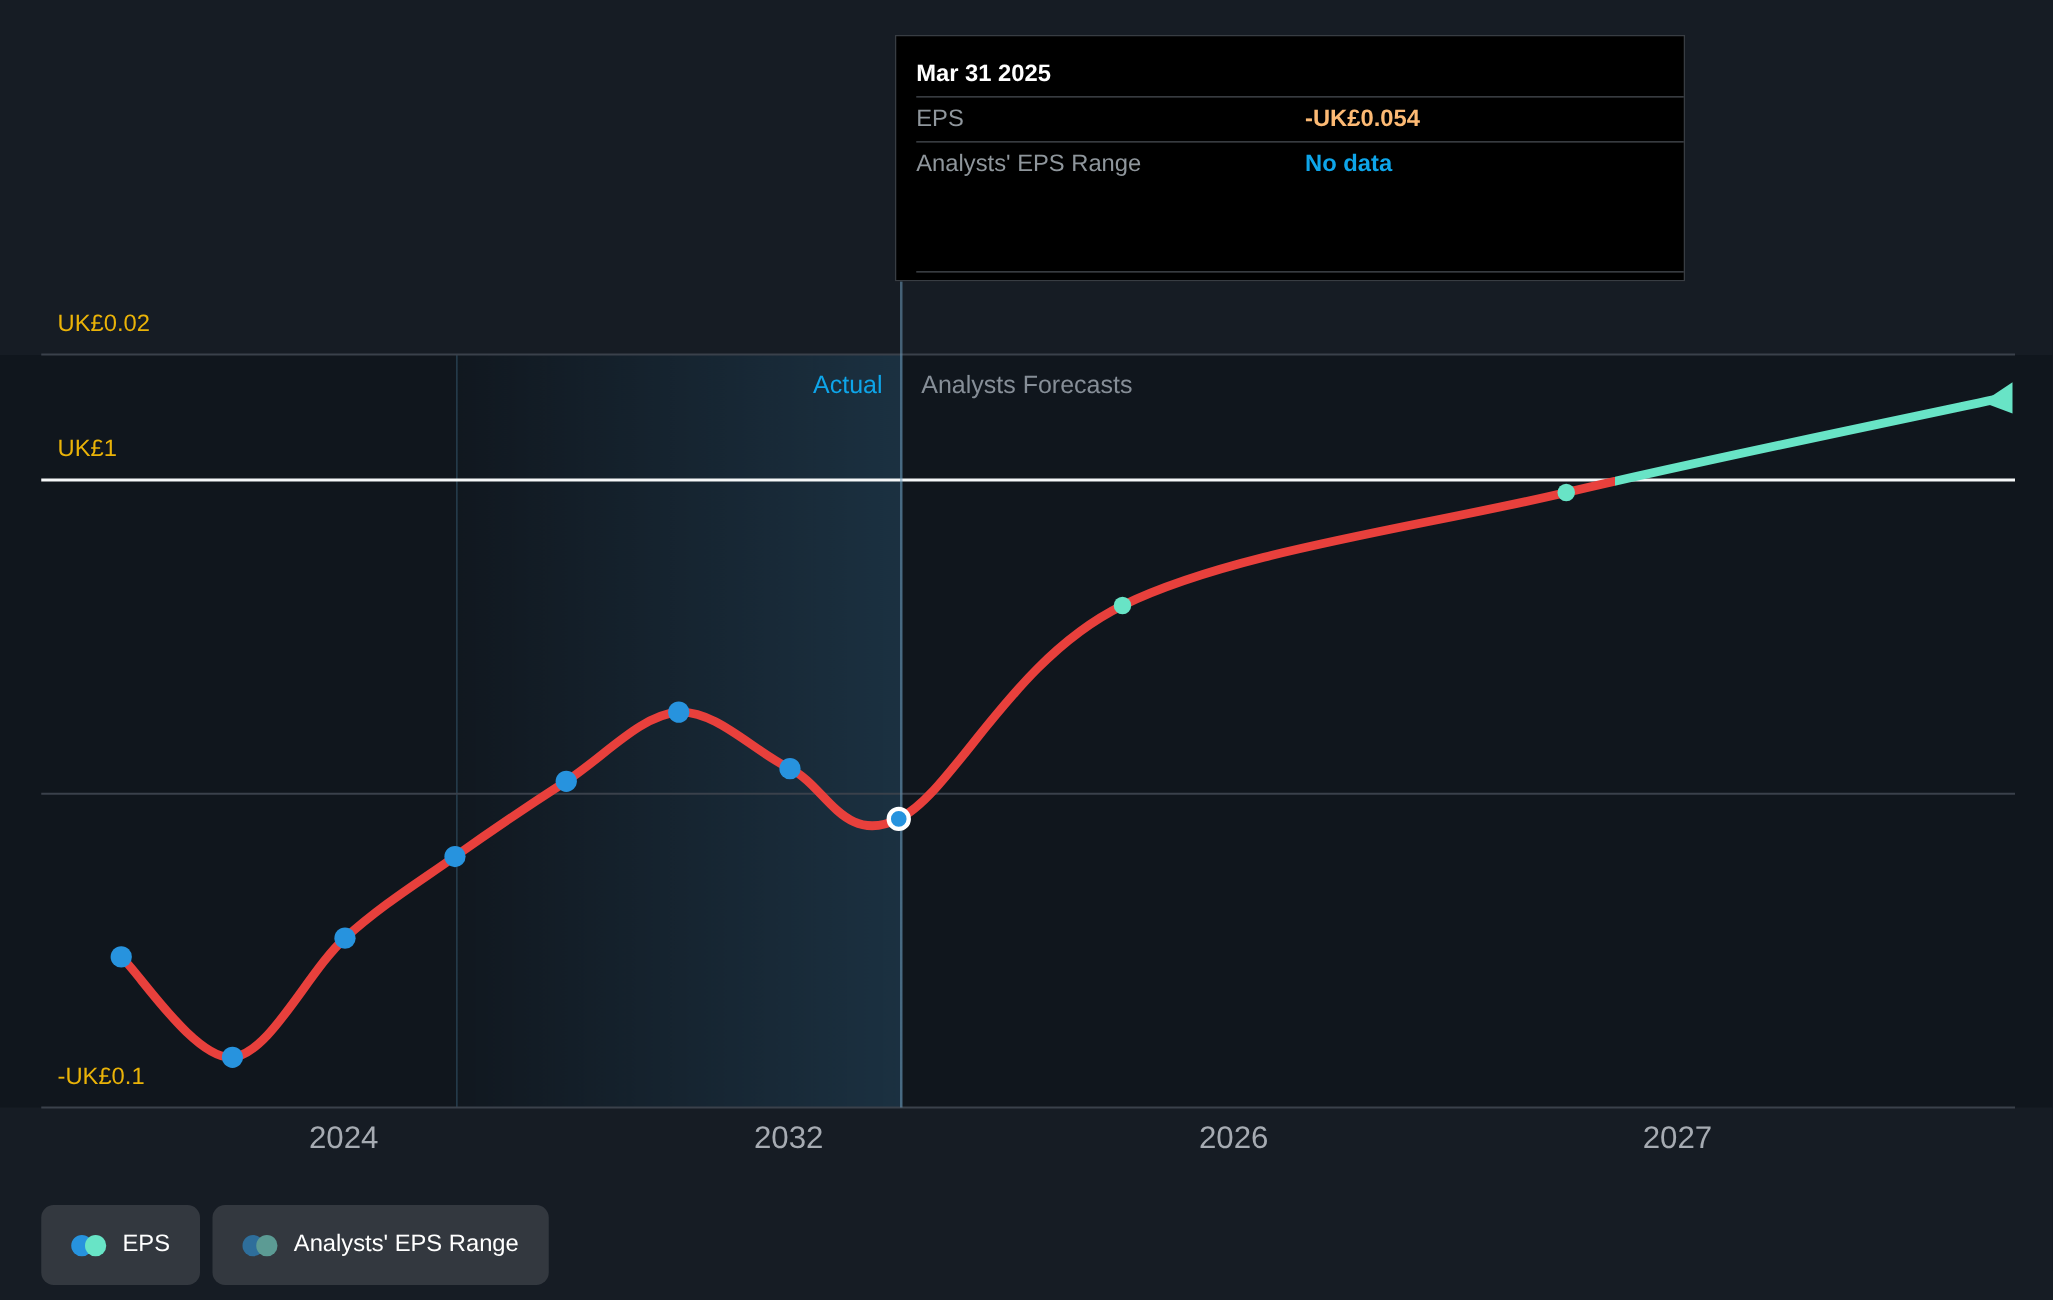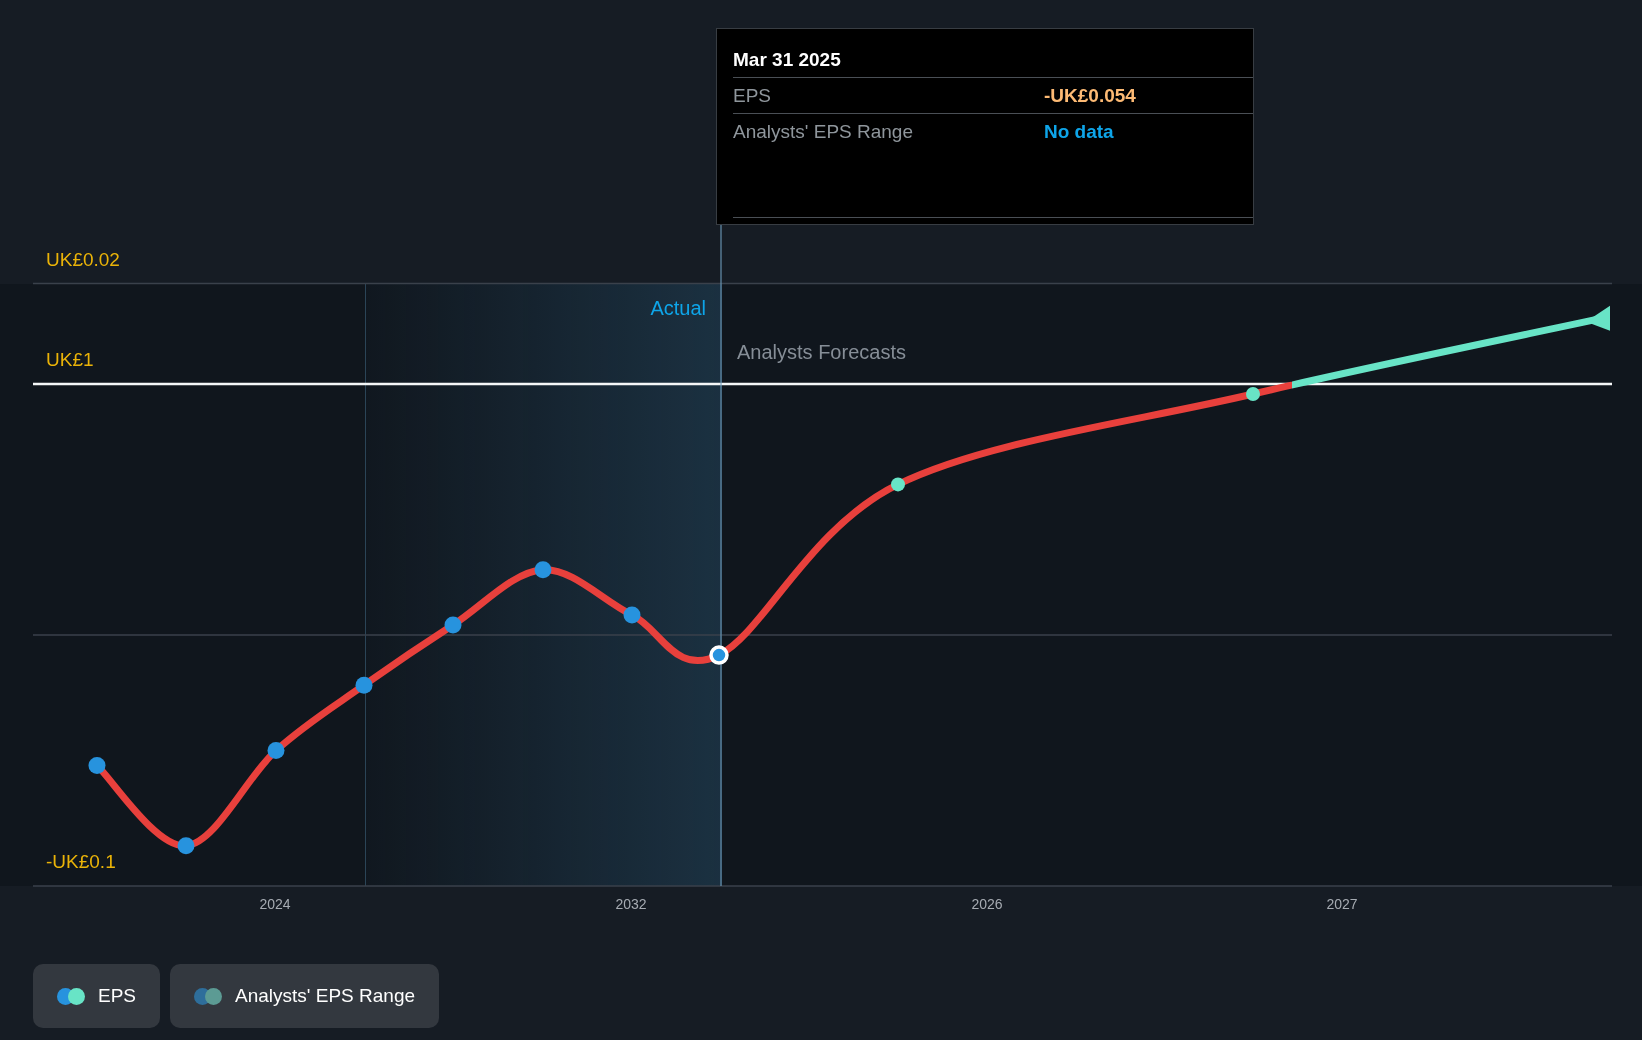--- a/index.html
+++ b/index.html
@@ -9,28 +9,28 @@
   #plot-area{position:absolute;left:0;width:1642px;background:#10161d;}
   #actual-band{position:absolute;background:linear-gradient(to right,rgba(30,60,85,0.04),rgba(52,110,148,0.30));
     border-left:1px solid rgba(100,140,170,0.22);}
   
   #chart-svg{position:absolute;left:0;top:0;}
   .grid-line{stroke:#3a414b;stroke-width:1.5;}
   .zero-line{stroke:#f5f7f8;stroke-width:2.5;}
   .divider{stroke:rgba(110,155,185,0.55);stroke-width:2;}
   
   .y-label{position:absolute;left:46px;transform:translateY(-50%);color:#eab308;font-size:19px;}
-  .x-tick{position:absolute;transform:translateX(-50%);color:#a6abb2;font-size:14px;}
+  .x-tick{position:absolute;transform:translateX(-50%);color:#a6abb2;font-size:25px;}
   #xticks{position:absolute;left:0;top:896px;width:1642px;height:24px;}
   
   .zone-label{position:absolute;top:296px;font-size:20px;line-height:24px;}
   #actual-label{right:936px;color:#0ea5e9;}
-  #forecast-label{left:737px;color:#868e97;margin-top:44px;}
+  #forecast-label{left:737px;color:#868e97;}
   
-  #tooltip{position:absolute;left:716px;top:28px;width:538px;height:197px;background:#000;
+  #tooltip{position:absolute;left:716px;top:28px;width:632px;height:197px;background:#000;
     border:1px solid #383d43;box-sizing:border-box;color:#fff;}
   #tooltip .tt-title{padding:14px 16px 0 16px;font-size:19px;font-weight:bold;line-height:34px;}
   #tooltip hr{border:none;border-top:1px solid #4a4f55;margin:0 0 0 16px;}
   #tooltip .tt-row{display:flex;align-items:center;height:35px;padding-left:16px;font-size:19px;}
   #tooltip .tt-label{width:311px;color:#8f969c;}
   #tooltip .tt-value{font-weight:bold;}
   #tooltip .tt-bottom{position:absolute;bottom:6px;left:16px;right:0;border-top:1px solid #4a4f55;}
   
   #legend{position:absolute;left:33px;top:964px;display:flex;gap:10px;}
   .pill{display:inline-flex;align-items:center;height:64px;padding:0 24px;border-radius:10px;

